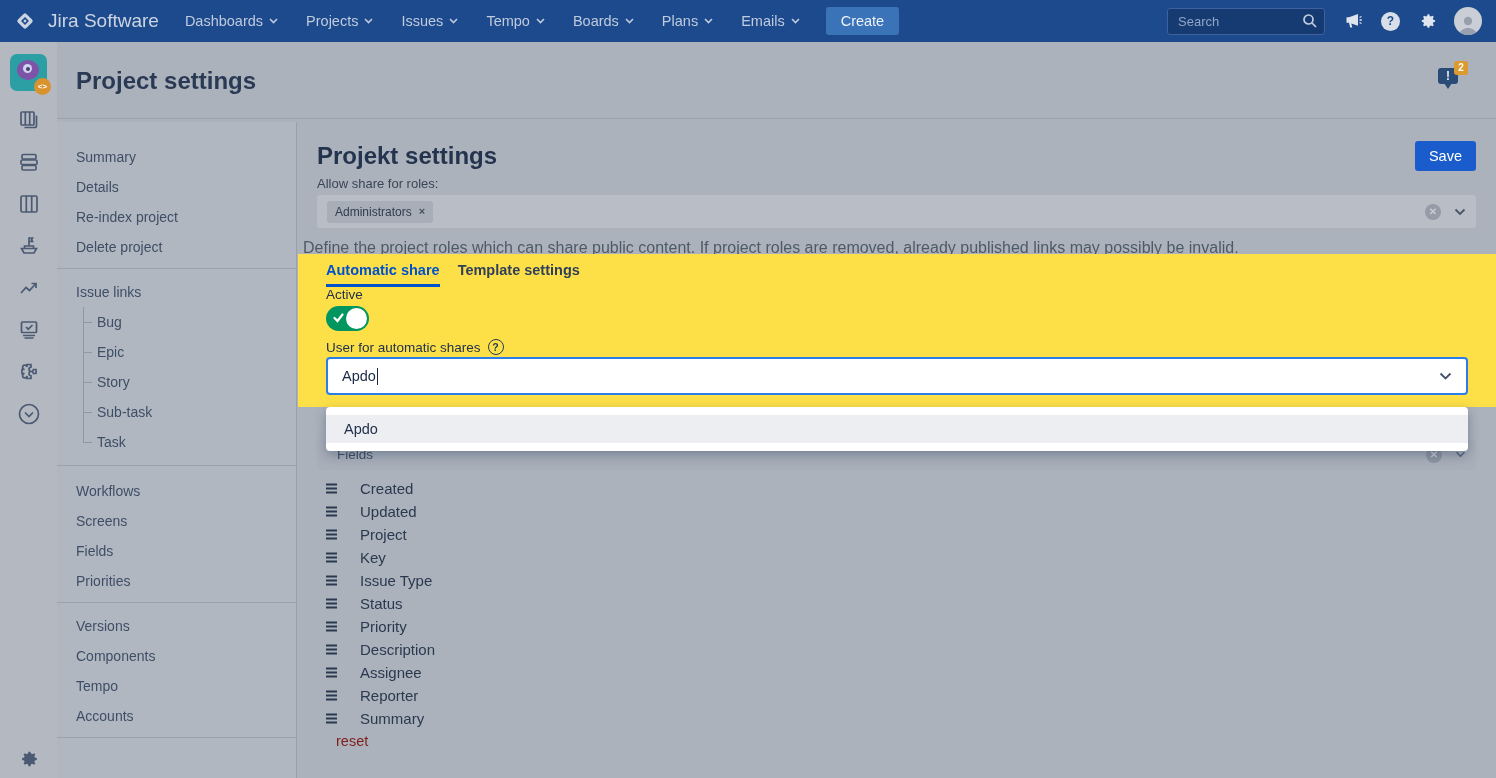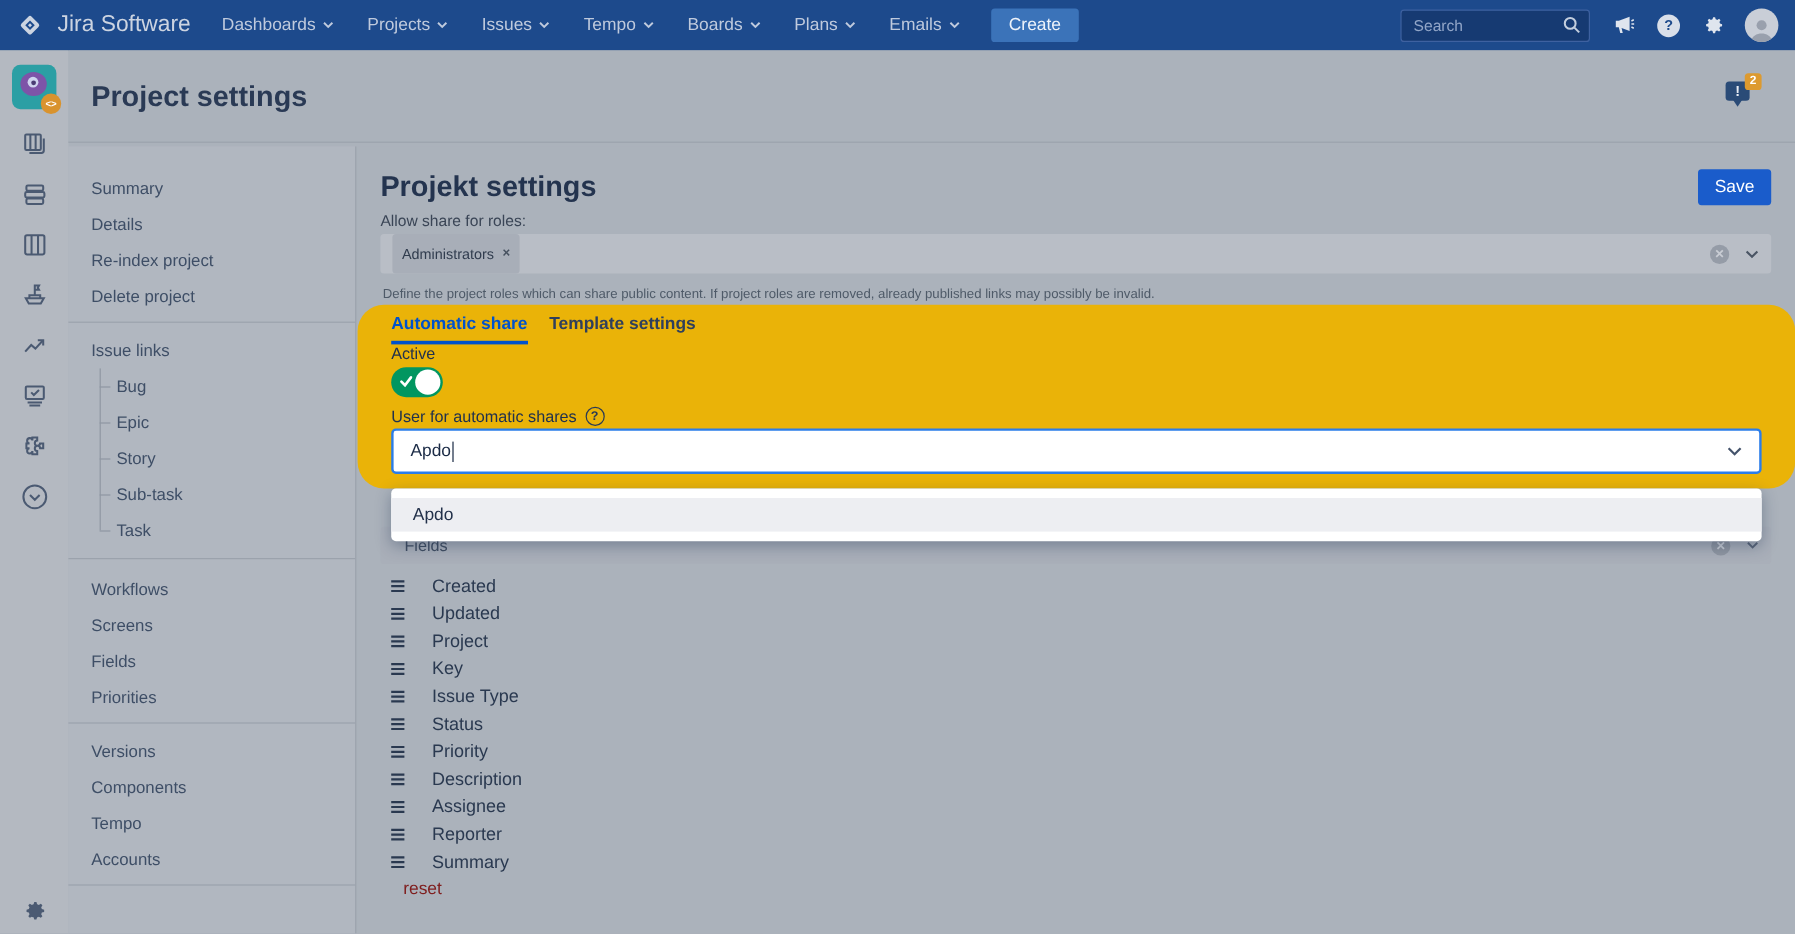--- a/index.html
+++ b/index.html
@@ -75,32 +75,32 @@
                              background:#8f97a2; }
   .mt10 { margin-top:10px; } .mt8 { margin-top:8px; }
 
   
   .main { position:absolute; left:298px; top:122px; right:0; bottom:0; background:#abb2bb; }
   .main h2 { position:absolute; left:19px; top:20px; font-size:24px; font-weight:700; color:#24344f; }
   .save-btn { position:absolute; right:20px; top:19px; background:#1a5ccb; color:#fff; font-size:14.5px;
               border:none; border-radius:3px; padding:7px 14px; cursor:pointer;margin-left:44px; }
   .roles-label { position:absolute; left:19px; top:54px; font-size:13px; color:#3a4556; }
   .roles-select { position:absolute; left:19px; right:20px; top:73px; height:33px; background:#b9bec6;
-                  border-radius:3px; display:flex; padding:0 10px; cursor:pointer; }
+                  border-radius:3px; display:flex; align-items:center; padding:0 10px; cursor:pointer; }
   .role-tag { background:#a8aeb8; border-radius:3px; font-size:12px; color:#303c4e; padding:4px 8px;
               display:inline-flex; align-items:center; gap:7px; }
   .tag-x { font-size:11px; font-weight:bold; color:#46515f; cursor:pointer; line-height:1; }
   .sel-icons { margin-left:auto; display:flex; align-items:center; gap:13px; }
   .x-circle { width:16px; height:16px; border-radius:50%; background:#959ca7; color:#c9cdd4;
               font-size:10px; font-weight:bold; display:flex; align-items:center; justify-content:center;
               cursor:pointer; }
-  .helper { position:absolute; left:21px; top:117px; font-size:11px; color:#4e5a68; }
-
-  
-  .white-panel { position:absolute; left:0; right:0; top:132px; height:153px; background:#eab308; z-index:20;border-radius:22px; }
+  .helper { position:absolute; left:5px; top:117px; font-size:16px; color:#4e5a68; }
+
+  
+  .white-panel { position:absolute; left:0; right:0; top:132px; height:153px; background:#fde047; z-index:20; }
   .tabs { position:absolute; left:28px; top:8px; display:flex; gap:18px; font-size:14.5px; font-weight:700; }
   .tab { cursor:pointer; padding-bottom:6px; }
   .tab.active { color:#0052cc; border-bottom:3px solid #0052cc; }
   .tab.inactive { color:#2f3f5c; }
   .active-label { position:absolute; left:28px; top:33px; font-size:13.5px; color:#21314d; }
   .toggle { position:absolute; left:28px; top:52px; width:43px; height:25px; border-radius:13px;
             background:#019660; cursor:pointer; }
   .toggle-knob { position:absolute; right:2px; top:2px; width:21px; height:21px; border-radius:50%;
                  background:#fff; }
   .toggle-check { position:absolute; left:7px; top:7px; }

